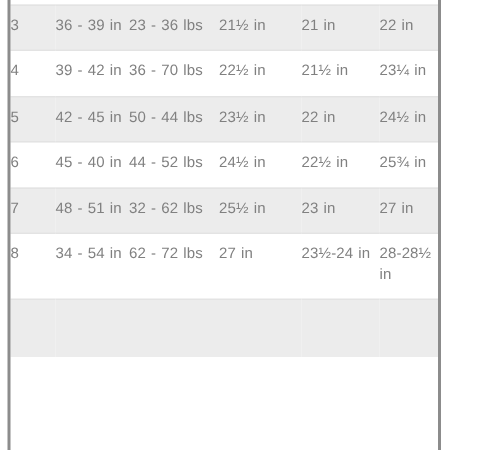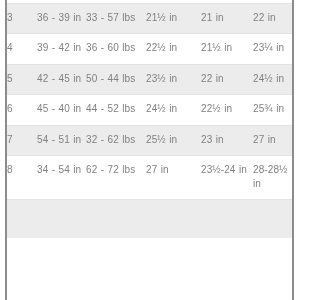--- a/index.html
+++ b/index.html
@@ -110,30 +110,30 @@
           <td class="cell-height">in</td>
           <td class="cell-weight">lbs</td>
           <td class="cell-chest"></td>
           <td class="cell-waist"></td>
           <td class="cell-hip">in</td>
         </tr>
 
         <tr class="row-odd">
           <td class="cell-size">3</td>
           <td class="cell-height">36 - 39 in</td>
-          <td class="cell-weight">33 - 57 lbs</td>
+          <td class="cell-weight">23 - 36 lbs</td>
           <td class="cell-chest">21½ in</td>
           <td class="cell-waist">21 in</td>
           <td class="cell-hip">22 in</td>
         </tr>
 
         <tr class="row-even">
           <td class="cell-size">4</td>
           <td class="cell-height">39 - 42 in</td>
-          <td class="cell-weight">36 - 60 lbs</td>
+          <td class="cell-weight">36 - 70 lbs</td>
           <td class="cell-chest">22½ in</td>
           <td class="cell-waist">21½ in</td>
           <td class="cell-hip">23¼ in</td>
         </tr>
 
         <tr class="row-odd">
           <td class="cell-size">5</td>
           <td class="cell-height">42 - 45 in</td>
           <td class="cell-weight">50 - 44 lbs</td>
           <td class="cell-chest">23½ in</td>
@@ -145,21 +145,21 @@
           <td class="cell-size">6</td>
           <td class="cell-height">45 - 40 in</td>
           <td class="cell-weight">44 - 52 lbs</td>
           <td class="cell-chest">24½ in</td>
           <td class="cell-waist">22½ in</td>
           <td class="cell-hip">25¾ in</td>
         </tr>
 
         <tr class="row-odd">
           <td class="cell-size">7</td>
-          <td class="cell-height">54 - 51 in</td>
+          <td class="cell-height">48 - 51 in</td>
           <td class="cell-weight">32 - 62 lbs</td>
           <td class="cell-chest">25½ in</td>
           <td class="cell-waist">23 in</td>
           <td class="cell-hip">27 in</td>
         </tr>
 
         <tr class="row-even">
           <td class="cell-size">8</td>
           <td class="cell-height">34 - 54 in</td>
           <td class="cell-weight">62 - 72 lbs</td>

